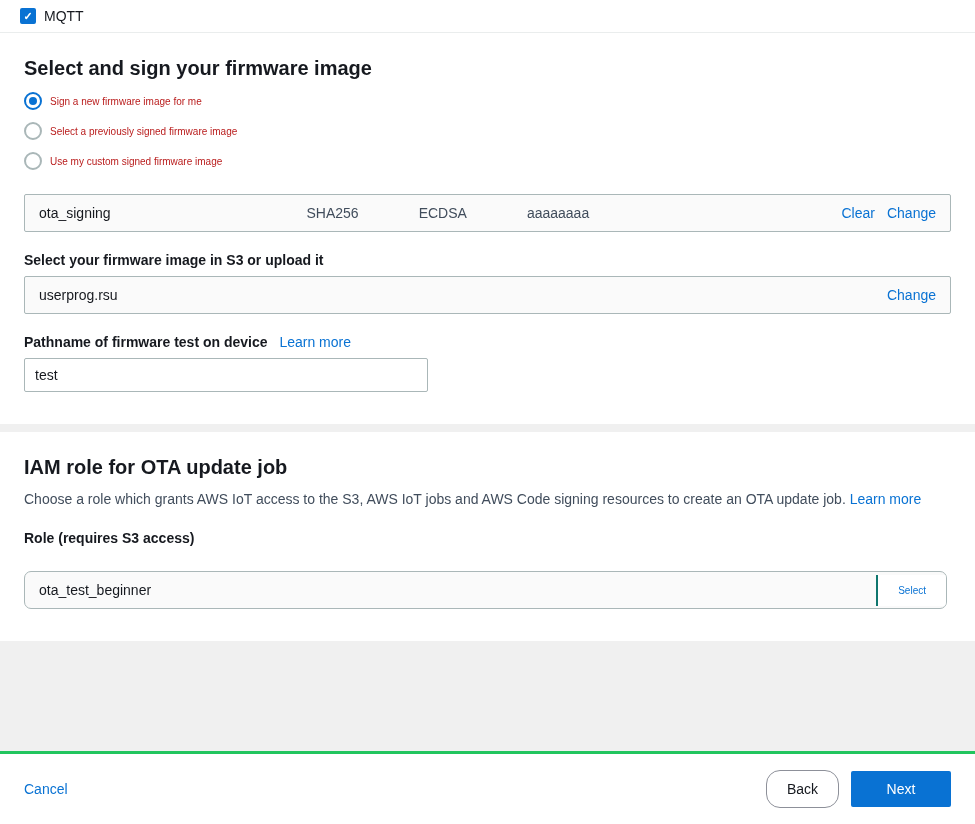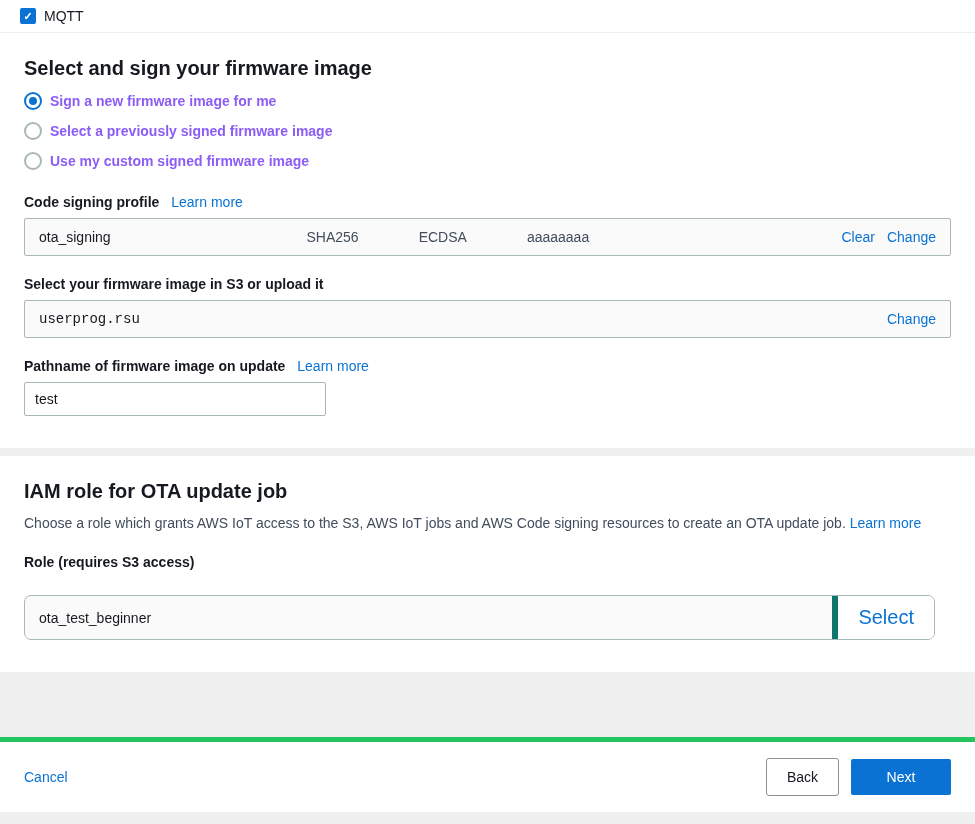--- a/index.html
+++ b/index.html
@@ -100,23 +100,23 @@
 
     .radio-outer.selected::after {
       content: '';
       width: 8px;
       height: 8px;
       background: #0972d3;
       border-radius: 50%;
     }
 
     .radio-label {
-      font-size: 14px;
-      font-weight: 700;
-      color: #8b5cf6;
+      font-size: 10px;
+      font-weight: 400;
+      color: #b91c1c;
     }
 
     .subsection-label {
       font-size: 14px;
       font-weight: 600;
       color: #16191f;
       margin-bottom: 8px;
     }
 
     .subsection-label .link {
@@ -169,21 +169,20 @@
       border-radius: 2px;
       background: #fafafa;
       padding: 10px 14px;
       margin-bottom: 20px;
     }
 
     .firmware-row .firmware-name {
       font-size: 14px;
       color: #16191f;
       flex: 1;
-      font-family: Liberation Mono, monospace;
     }
 
     .firmware-row .firmware-actions {
       margin-left: auto;
     }
 
     .firmware-row .firmware-actions a {
       color: #0972d3;
       text-decoration: none;
       font-size: 14px;
@@ -192,28 +191,28 @@
 
     .pathname-section {
       margin-top: 0;
     }
 
     .pathname-input {
       border: 1px solid #aab7b8;
       border-radius: 2px;
       padding: 8px 10px;
       font-size: 14px;
-      width: 302px;
+      width: 404px;
       color: #16191f;
       background: #fff;
     }
 
     .iam-section {
       background: #fff;
-      padding: 24px 40px 32px 24px;
+      padding: 24px 28px 32px 24px;
       margin-bottom: 8px;
     }
 
     .iam-title {
       font-size: 20px;
       font-weight: 600;
       margin-bottom: 10px;
     }
 
     .iam-desc {
@@ -241,58 +240,58 @@
     .role-name {
       flex: 1;
       padding: 10px 14px;
       font-size: 14px;
       color: #16191f;
     }
 
     .select-btn {
       background: #fff;
       border: none;
-      border-left: 6px solid #0f766e;
-      color: #0972d3;
-      font-size: 20px;
+      border-left: 2px solid #0f766e;
+      color: #0972d3;
+      font-size: 10px;
       font-weight: 500;
       padding: 10px 20px;
       cursor: pointer;
       height: 100%;
     }
 
     .footer {
       background: #fff;
-      border-top: 5px solid #22c55e;
+      border-top: 3px solid #22c55e;
       padding: 16px 24px;
       display: flex;
       align-items: center;
       justify-content: space-between;
       position: fixed;
-      bottom: 12px;
+      bottom: 0;
       width: 975px;
     }
 
     .cancel-link {
       color: #0972d3;
       text-decoration: none;
       font-size: 14px;
       cursor: pointer;
     }
 
     .footer-right {
       display: flex;
       gap: 12px;
       align-items: center;
     }
 
     .back-btn {
       background: #fff;
       border: 1px solid #8d9099;
-      border-radius: 3px;
+      border-radius: 14px;
       color: #16191f;
       font-size: 14px;
       padding: 10px 20px;
       cursor: pointer;
     }
 
     .next-btn {
       background: #0972d3;
       border: none;
       border-radius: 2px;
@@ -329,24 +328,20 @@
       <label class="radio-item">
         <span class="radio-outer"></span>
         <span class="radio-label">Select a previously signed firmware image</span>
       </label>
       <label class="radio-item">
         <span class="radio-outer"></span>
         <span class="radio-label">Use my custom signed firmware image</span>
       </label>
     </div>
 
-    <div class="subsection-label">
-      <span>Code signing profile</span>
-      <a class="link">Learn more</a>
-    </div>
 
     <div class="profile-row">
       <span class="profile-name">ota_signing</span>
       <div class="profile-meta">
         <span>SHA256</span>
         <span>ECDSA</span>
         <span>aaaaaaaa</span>
       </div>
       <div class="profile-actions">
         <a class="link">Clear</a>
@@ -357,21 +352,21 @@
     <div class="subsection-label">Select your firmware image in S3 or upload it</div>
     <div class="firmware-row">
       <span class="firmware-name">userprog.rsu</span>
       <div class="firmware-actions">
         <a class="link">Change</a>
       </div>
     </div>
 
     <div class="pathname-section">
       <div class="subsection-label">
-        <span>Pathname of firmware image on update</span>
+        <span>Pathname of firmware test on device</span>
         <a class="link">Learn more</a>
       </div>
       <input class="pathname-input" type="text" value="test" style="">
     </div>
   </div>
 
   <div class="iam-section">
     <h2 class="iam-title">IAM role for OTA update job</h2>
     <p class="iam-desc">
       <span>Choose a role which grants AWS IoT access to the S3, AWS IoT jobs and AWS Code signing resources to create an OTA update job.</span>

